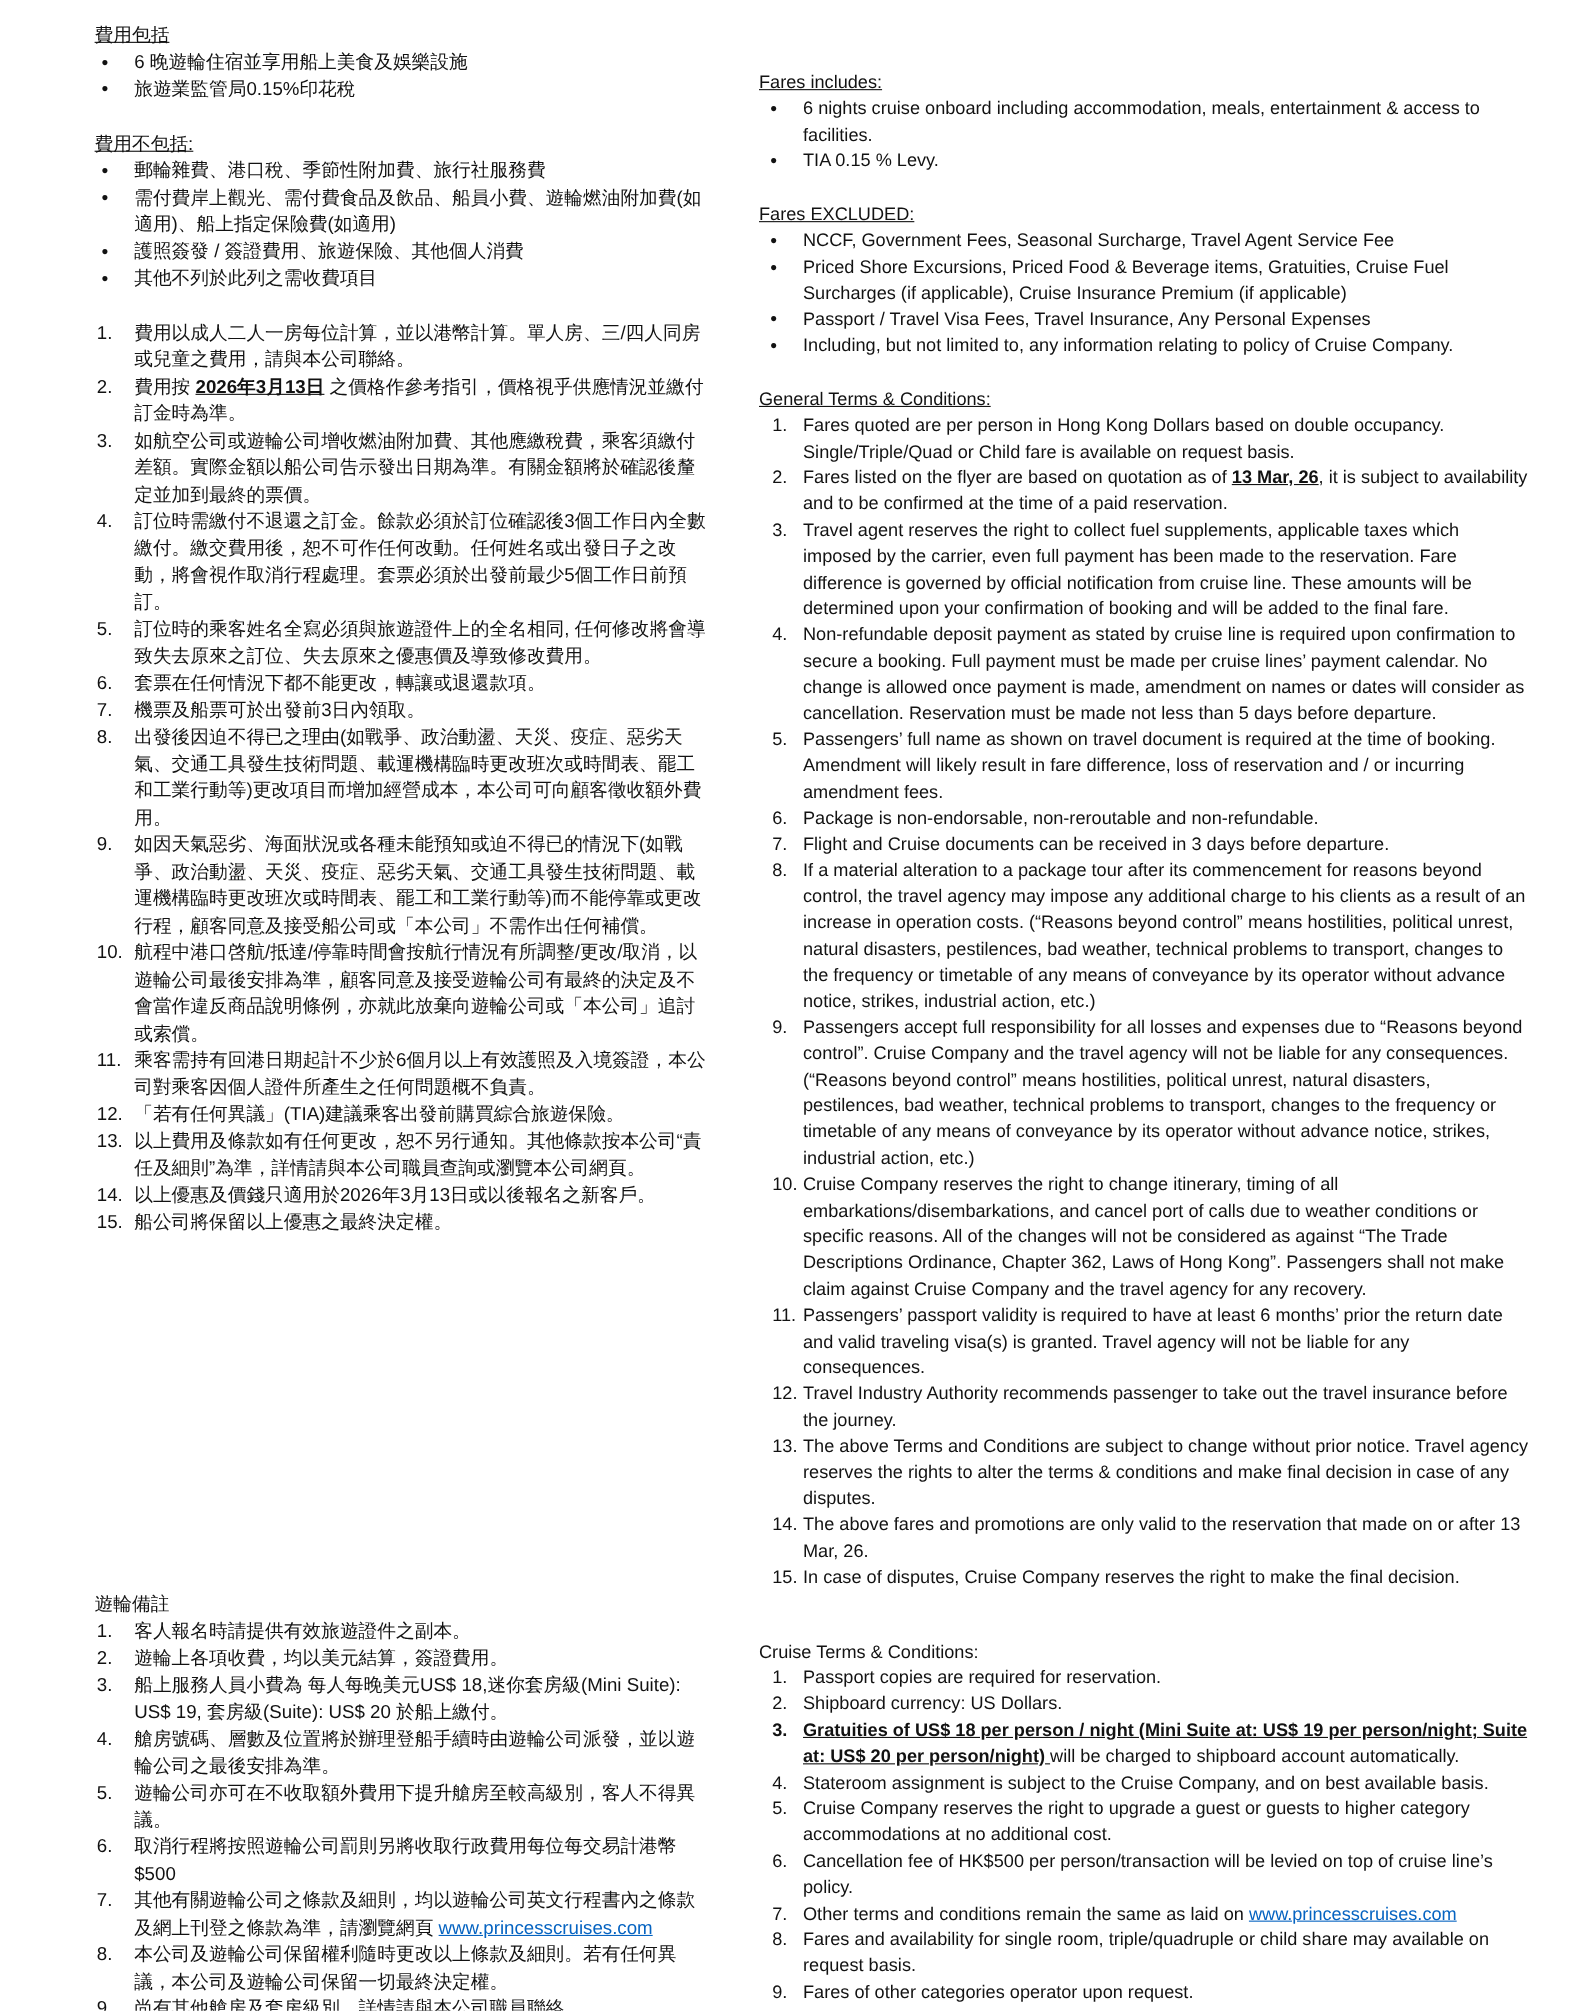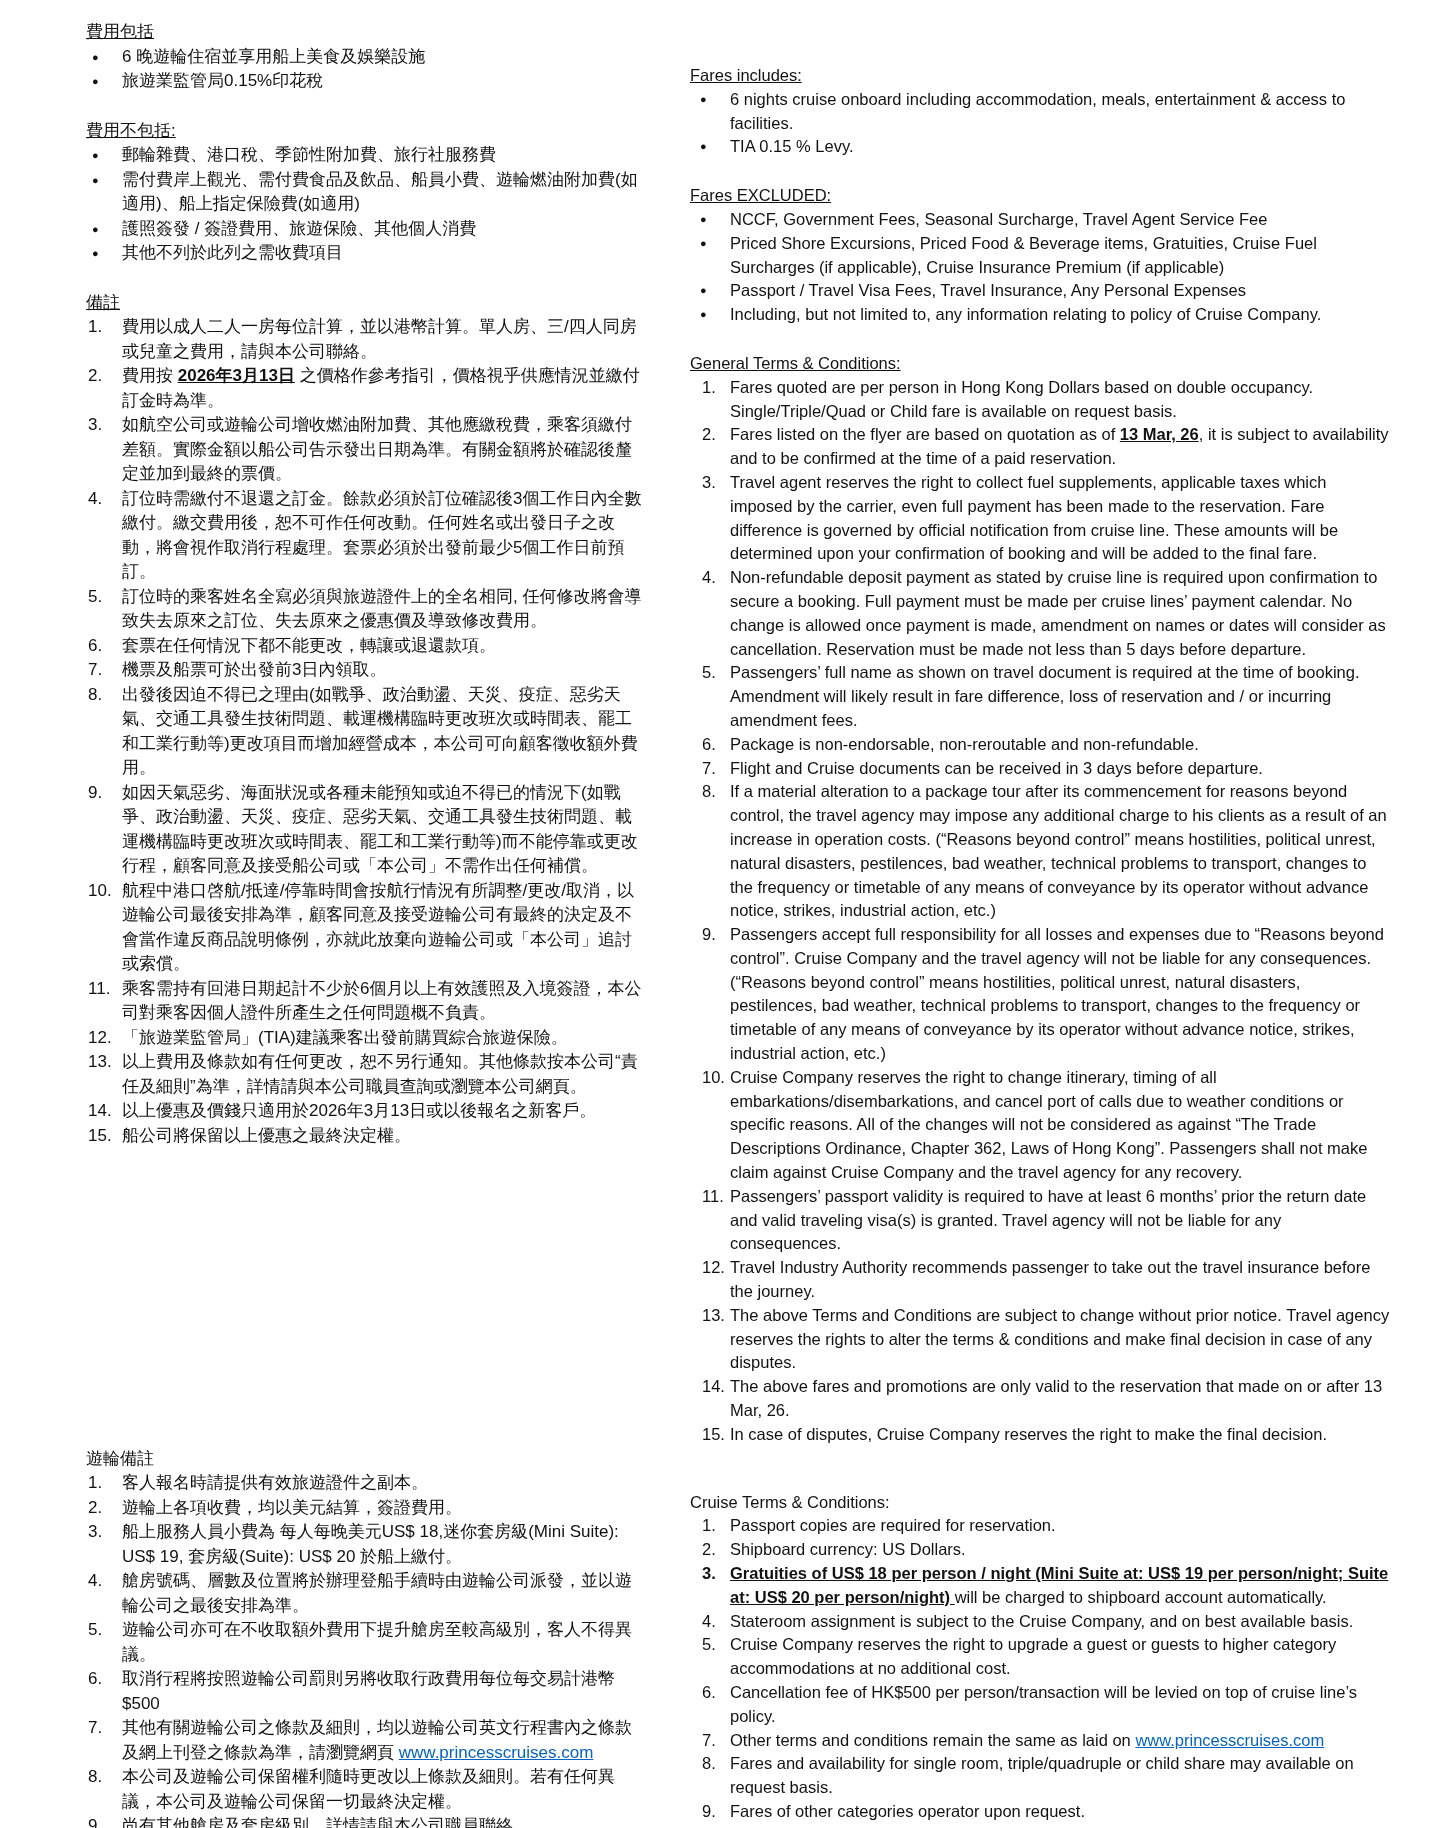--- a/index.html
+++ b/index.html
@@ -62,34 +62,33 @@
     <section>
       <h3 class="hd u">費用不包括:</h3>
       <ul class="blist">
           <li><span class="marker">●</span><span class="li-body"><span>郵輪雜費、港口稅、季節性附加費、旅行社服務費</span></span></li>
           <li><span class="marker">●</span><span class="li-body"><span>需付費岸上觀光、需付費食品及飲品、船員小費、遊輪燃油附加費(如適用)、船上指定保險費(如適用)</span></span></li>
           <li><span class="marker">●</span><span class="li-body"><span>護照簽發 / 簽證費用、旅遊保險、其他個人消費</span></span></li>
           <li><span class="marker">●</span><span class="li-body"><span>其他不列於此列之需收費項目</span></span></li>
         </ul>
     </section>
     <section>
-      <h3 class="hd u">備註</h3>
       <ol class="nlist">
           <li><span class="marker">1.</span><span class="li-body"><span>費用以成人二人一房每位計算，並以港幣計算。單人房、三/四人同房或兒童之費用，請與本公司聯絡。</span></span></li>
           <li><span class="marker">2.</span><span class="li-body"><span>費用按 </span><span class="b u">2026年3月13日</span><span> 之價格作參考指引，價格視乎供應情況並繳付訂金時為準。</span></span></li>
           <li><span class="marker">3.</span><span class="li-body"><span>如航空公司或遊輪公司增收燃油附加費、其他應繳稅費，乘客須繳付差額。實際金額以船公司告示發出日期為準。有關金額將於確認後釐定並加到最終的票價。</span></span></li>
           <li><span class="marker">4.</span><span class="li-body"><span>訂位時需繳付不退還之訂金。餘款必須於訂位確認後3個工作日內全數繳付。繳交費用後，恕不可作任何改動。任何姓名或出發日子之改動，將會視作取消行程處理。套票必須於出發前最少5個工作日前預訂。</span></span></li>
           <li><span class="marker">5.</span><span class="li-body"><span>訂位時的乘客姓名全寫必須與旅遊證件上的全名相同, 任何修改將會導致失去原來之訂位、失去原來之優惠價及導致修改費用。</span></span></li>
           <li><span class="marker">6.</span><span class="li-body"><span>套票在任何情況下都不能更改，轉讓或退還款項。</span></span></li>
           <li><span class="marker">7.</span><span class="li-body"><span>機票及船票可於出發前3日內領取。</span></span></li>
           <li><span class="marker">8.</span><span class="li-body"><span>出發後因迫不得已之理由(如戰爭、政治動盪、天災、疫症、惡劣天氣、交通工具發生技術問題、載運機構臨時更改班次或時間表、罷工和工業行動等)更改項目而增加經營成本，本公司可向顧客徵收額外費用。</span></span></li>
           <li><span class="marker">9.</span><span class="li-body"><span>如因天氣惡劣、海面狀況或各種未能預知或迫不得已的情況下(如戰爭、政治動盪、天災、疫症、惡劣天氣、交通工具發生技術問題、載運機構臨時更改班次或時間表、罷工和工業行動等)而不能停靠或更改行程，顧客同意及接受船公司或「本公司」不需作出任何補償。</span></span></li>
           <li><span class="marker">10.</span><span class="li-body"><span>航程中港口啓航/抵達/停靠時間會按航行情況有所調整/更改/取消，以遊輪公司最後安排為準，顧客同意及接受遊輪公司有最終的決定及不會當作違反商品說明條例，亦就此放棄向遊輪公司或「本公司」追討或索償。</span></span></li>
           <li><span class="marker">11.</span><span class="li-body"><span>乘客需持有回港日期起計不少於6個月以上有效護照及入境簽證，本公司對乘客因個人證件所產生之任何問題概不負責。</span></span></li>
-          <li><span class="marker">12.</span><span class="li-body"><span>「旅遊業監管局」(TIA)建議乘客出發前購買綜合旅遊保險。</span></span></li>
+          <li><span class="marker">12.</span><span class="li-body"><span>「若有任何異議」(TIA)建議乘客出發前購買綜合旅遊保險。</span></span></li>
           <li><span class="marker">13.</span><span class="li-body"><span>以上費用及條款如有任何更改，恕不另行通知。其他條款按本公司“責任及細則”為準，詳情請與本公司職員查詢或瀏覽本公司網頁。</span></span></li>
           <li><span class="marker">14.</span><span class="li-body"><span>以上優惠及價錢只適用於2026年3月13日或以後報名之新客戶。</span></span></li>
           <li><span class="marker">15.</span><span class="li-body"><span>船公司將保留以上優惠之最終決定權。</span></span></li>
         </ol>
     </section>
   </div>
 
   <div class="cell-rt col-en">
     <section>
       <h3 class="hd u">Fares includes:</h3>

